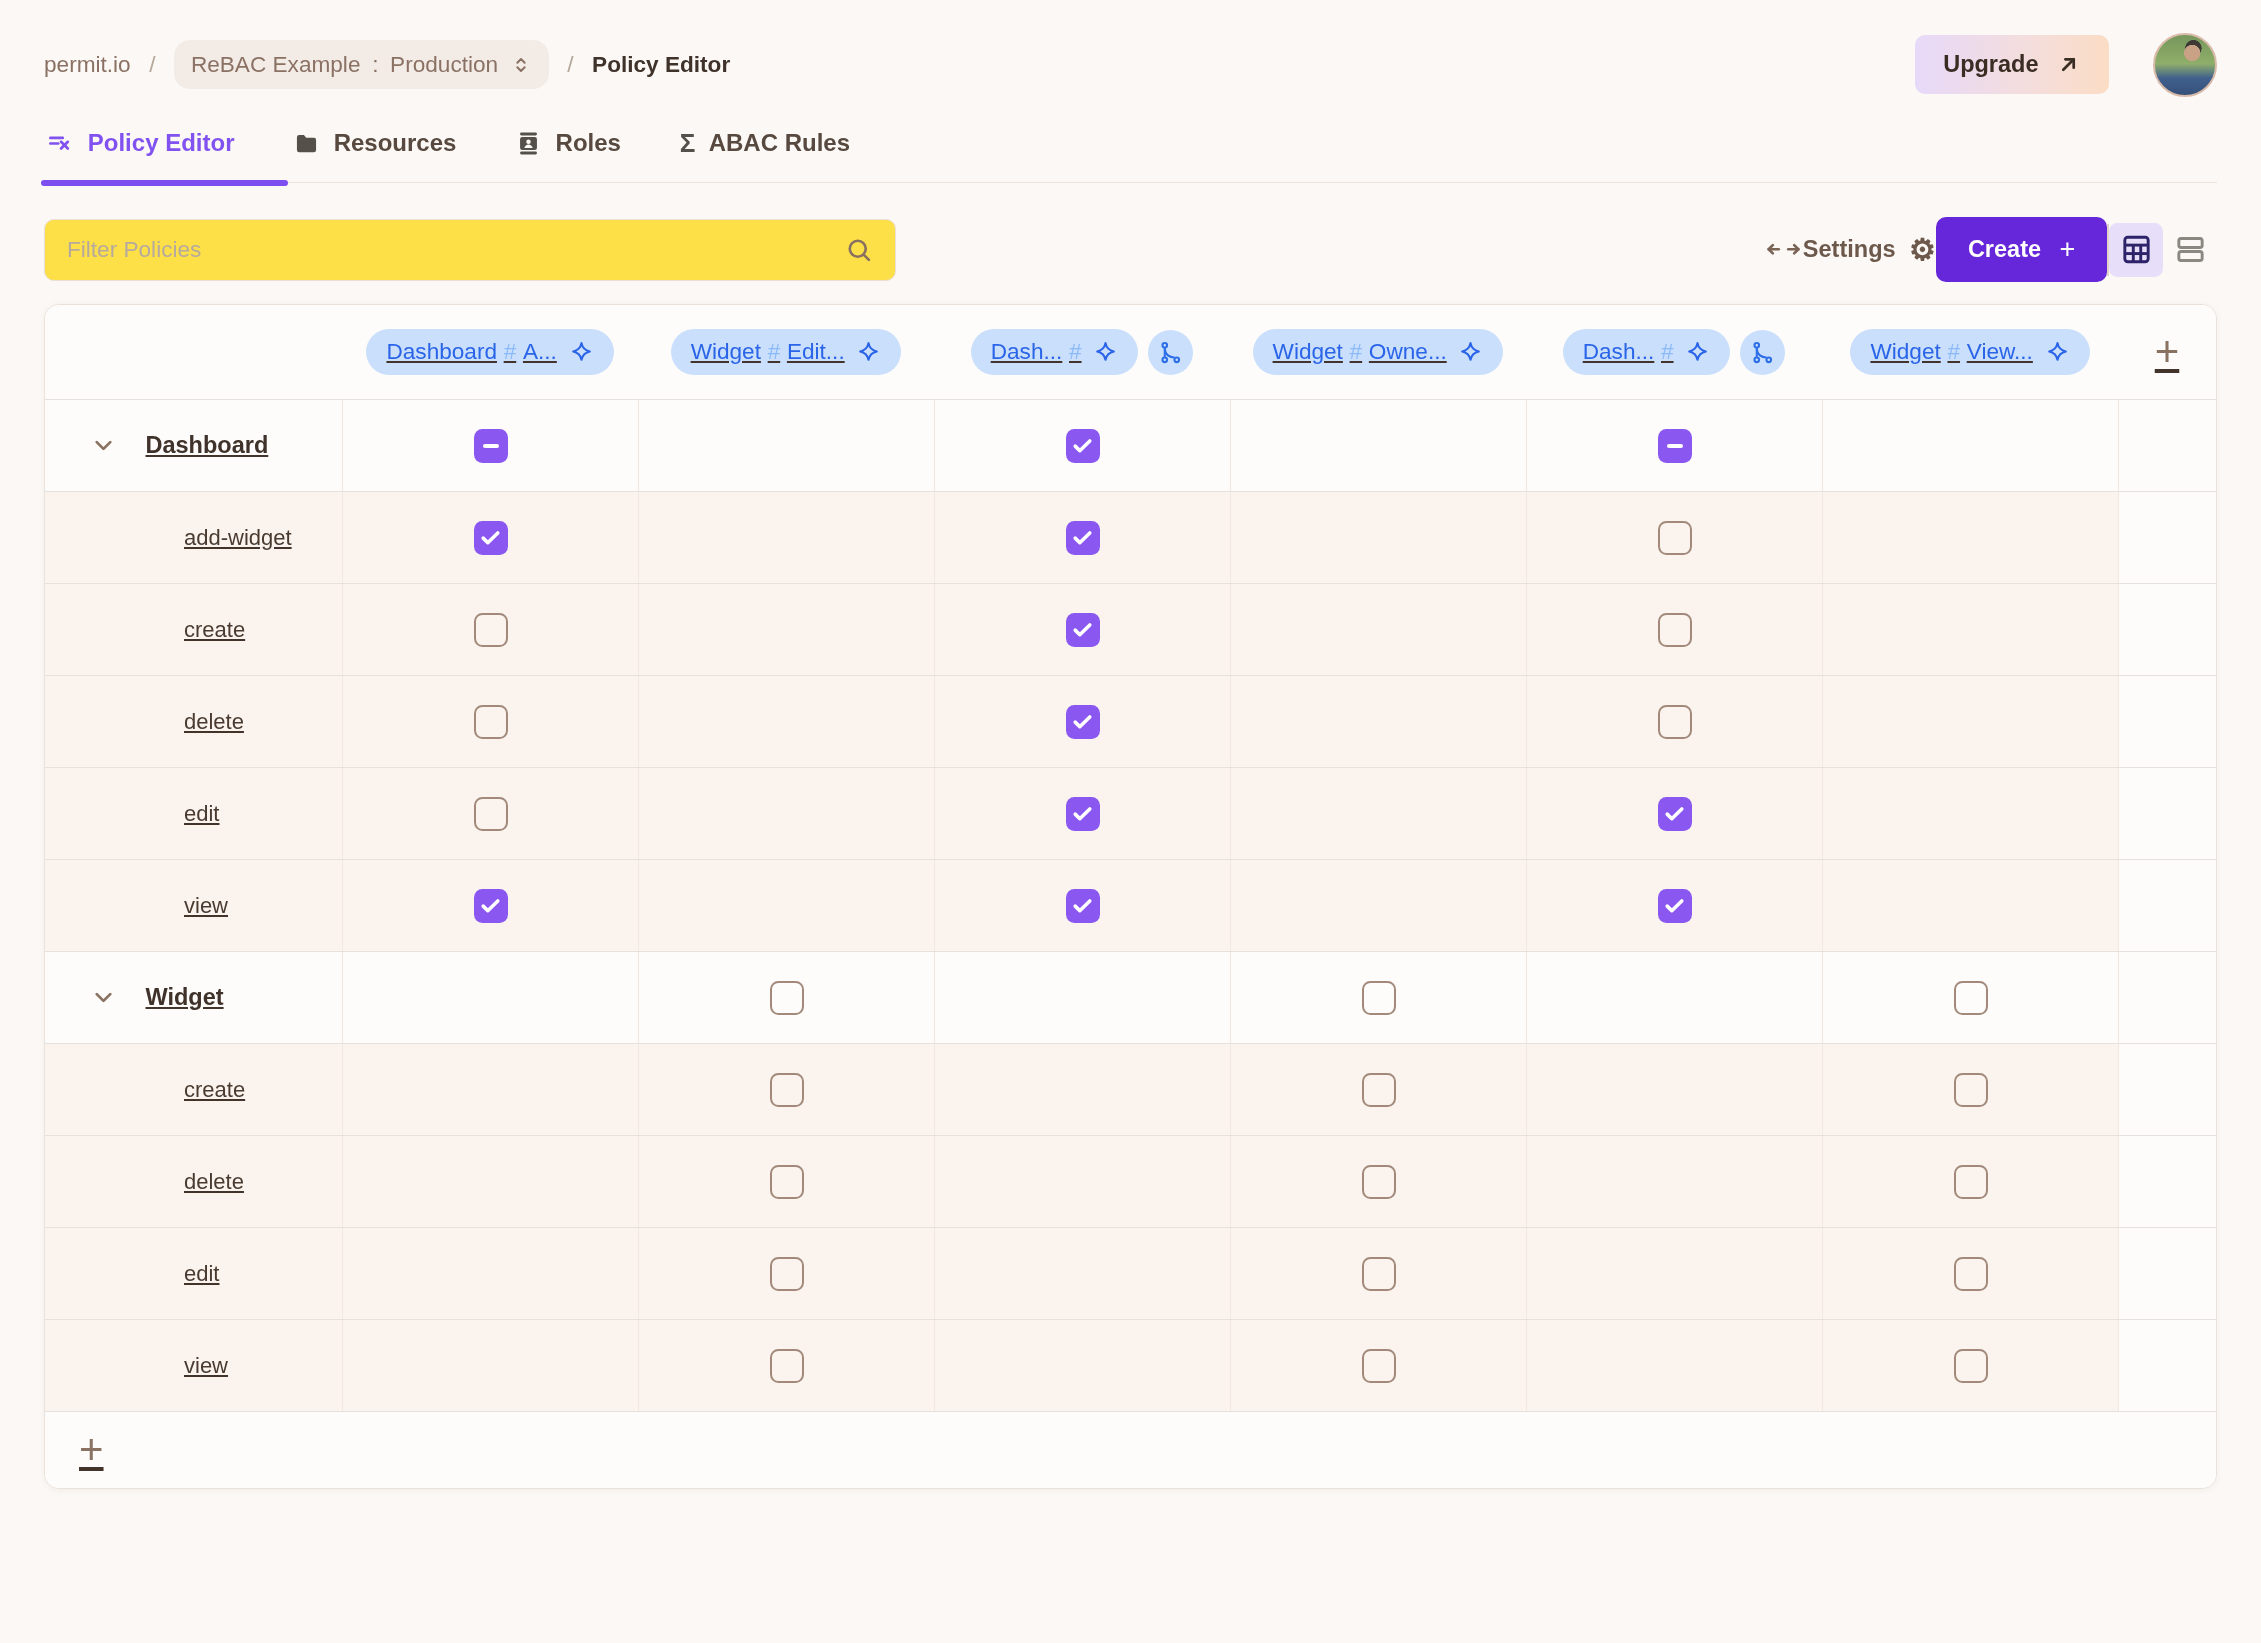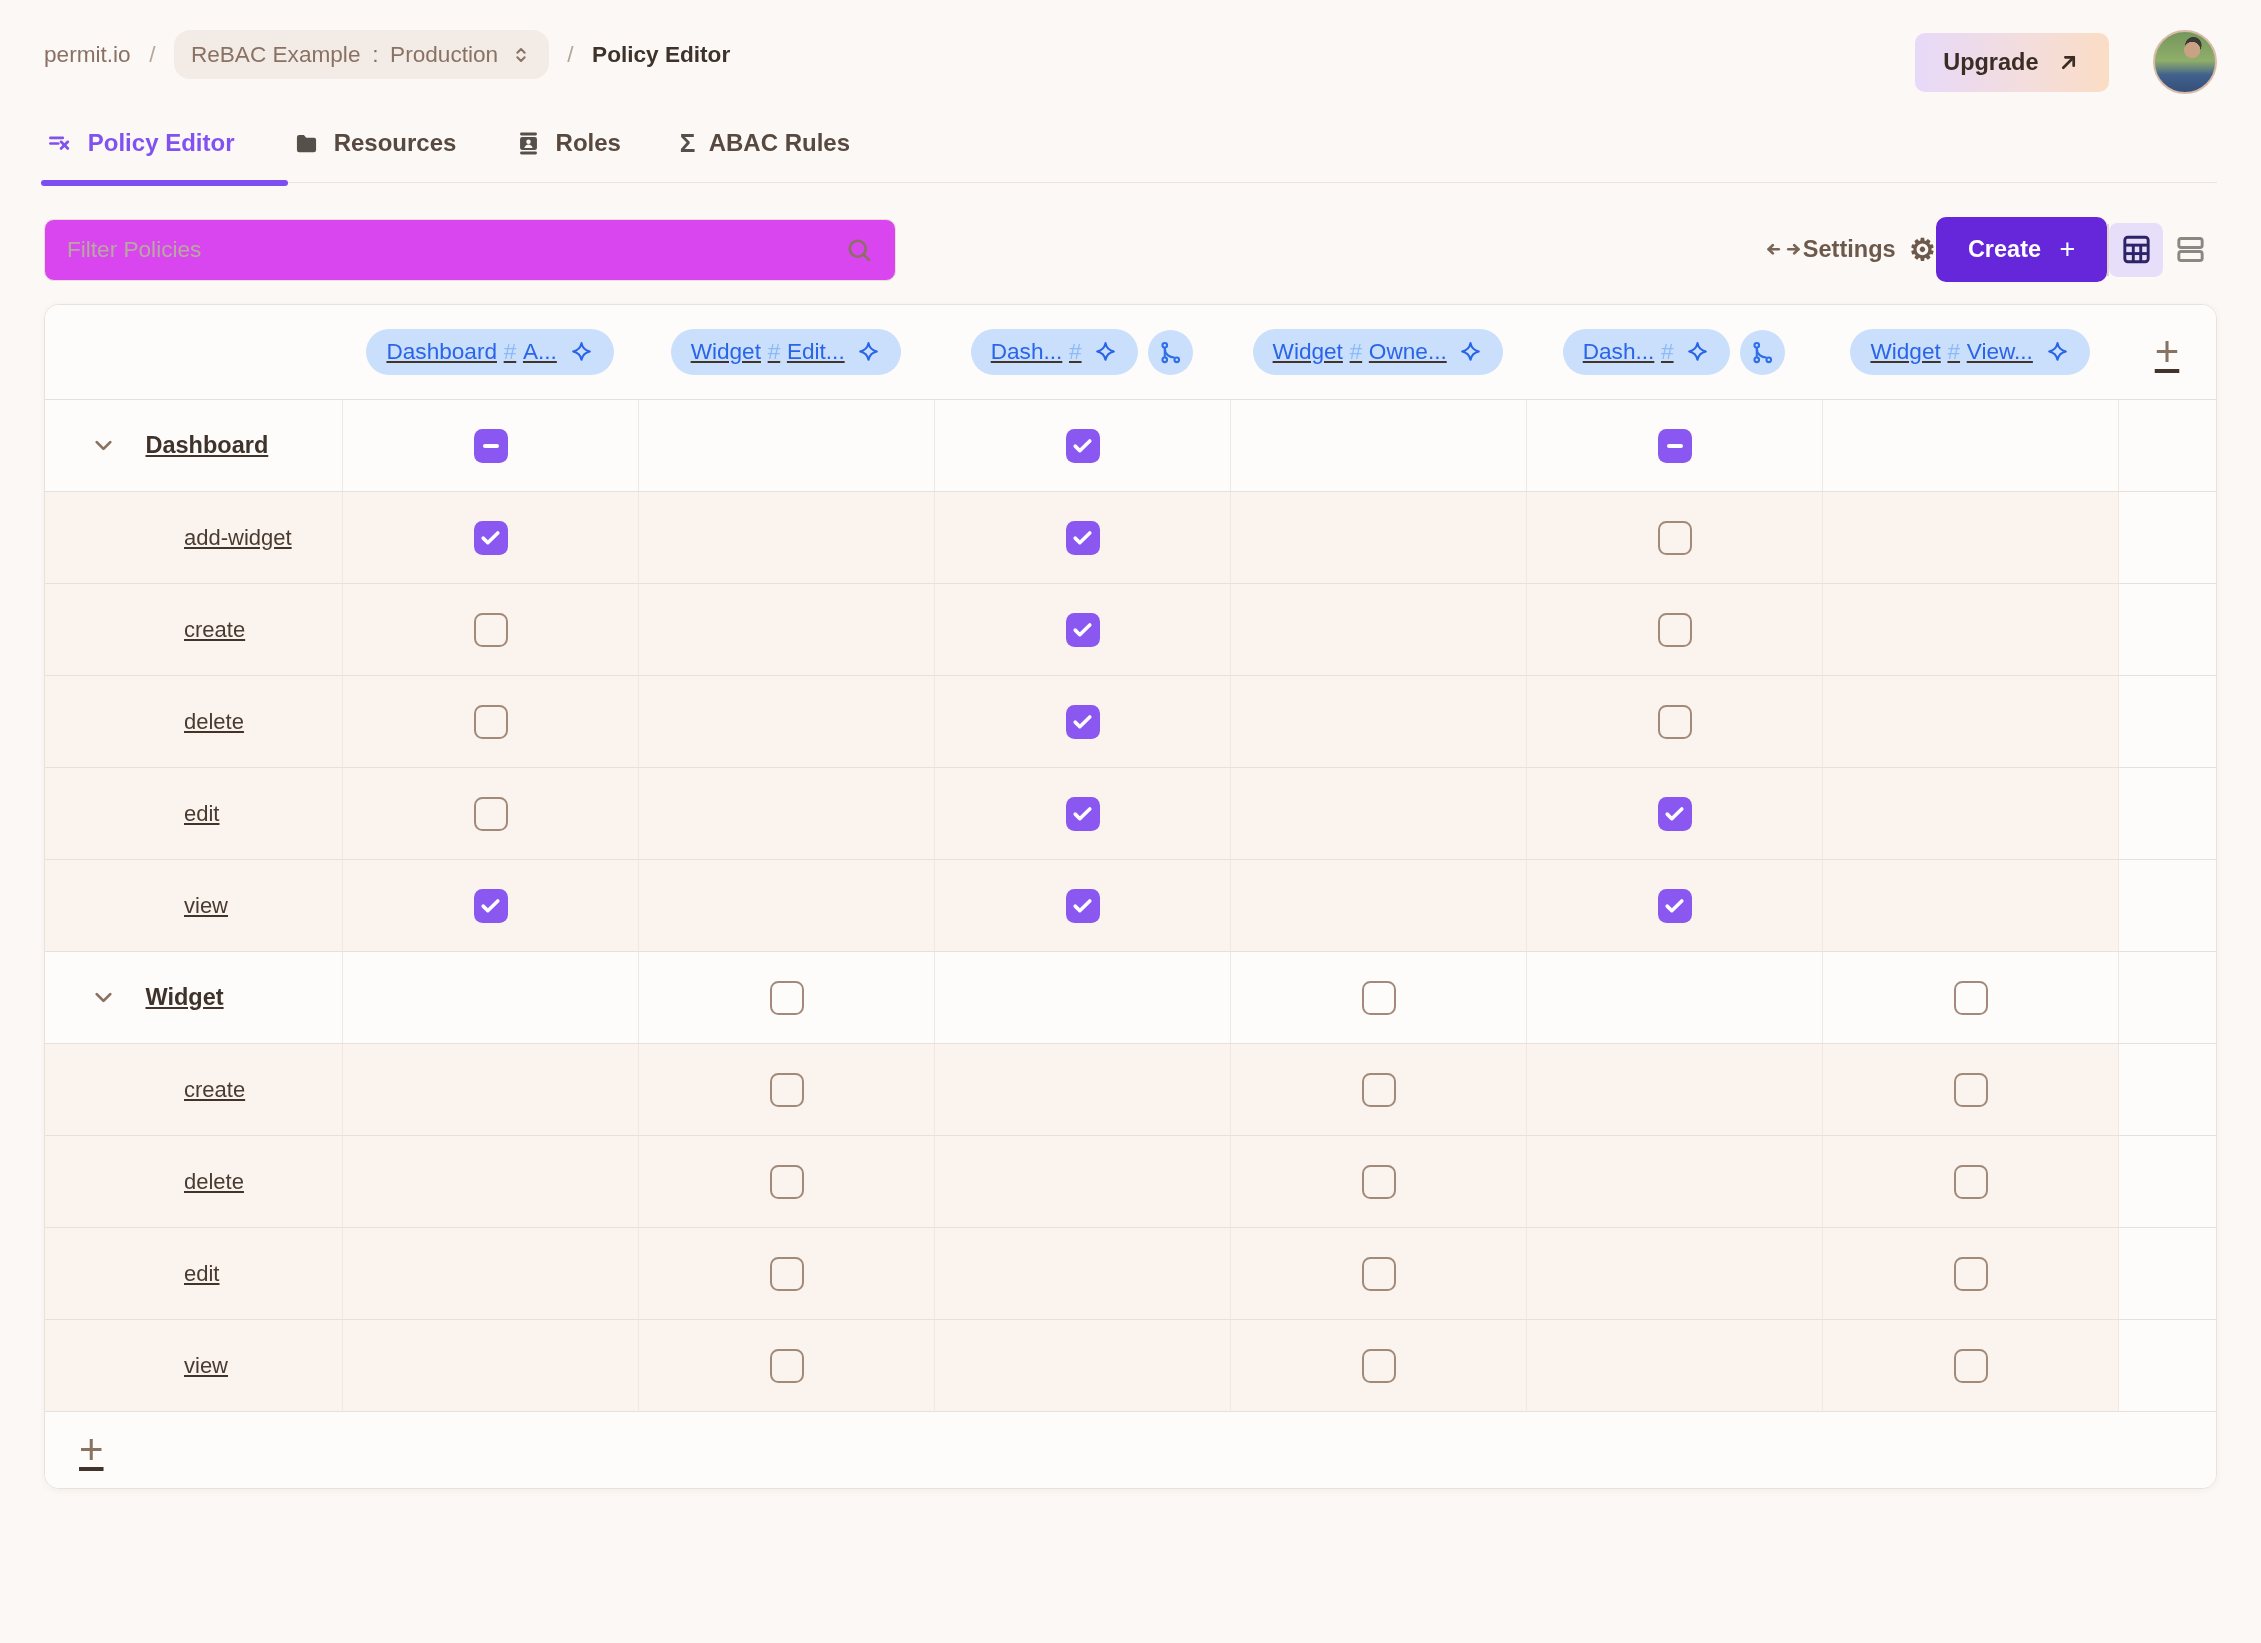--- a/index.html
+++ b/index.html
@@ -4,21 +4,21 @@
 <style>
   * { box-sizing: border-box; margin: 0; padding: 0; }
   html,body{
     width:2261px; height:1644px; overflow:hidden;
     background:#fbf8f5;
     font-family:"Liberation Sans", sans-serif;
     color:#42342b;
   }
   
   .topbar{
-    display:flex; align-items:flex-start; justify-content:space-between;
+    display:flex; align-items:center; justify-content:space-between;
     padding:30px 44px 0 44px; height:99px;
   }
   .crumbs{ display:flex; align-items:center; gap:18.5px; font-size:22.6px; }
   .crumb-org{ color:#8a7164; }
   .crumb-sep{ color:#b5a79a; }
   .env-pill{
     display:flex; align-items:center; gap:11.7px;
     background:#f3ece6; border-radius:16px; padding:11.7px 17px;
     color:#8a7164; cursor:pointer;
   }
@@ -59,21 +59,21 @@
   }
   .sigma{ font-size:26px; font-weight:700; color:#55504a; line-height:1; }
   
   .toolbar{
     display:flex; align-items:center;
     margin:34px 44px 0 44px;
   }
   .search{ position:relative; width:852px; }
   .search input{
     width:100%; height:62px; border:1.7px solid #eaded6; border-radius:10px;
-    background:#d946ef; font-family:inherit; font-size:22.6px; color:#4a3b31;
+    background:#fde047; font-family:inherit; font-size:22.6px; color:#4a3b31;
     padding:0 75px 0 22px; outline:none;
   }
   .search input::placeholder{ color:#b6a99e; }
   .s-icon{ position:absolute; right:22px; top:16px; display:flex; }
   .tools{ margin-left:auto; display:flex; align-items:center; }
   .expand{ display:flex; cursor:pointer; }
   .settings{
     display:flex; align-items:center; gap:13.4px; cursor:pointer;
     font-size:23.5px; font-weight:700; color:#6d594b;
   }

